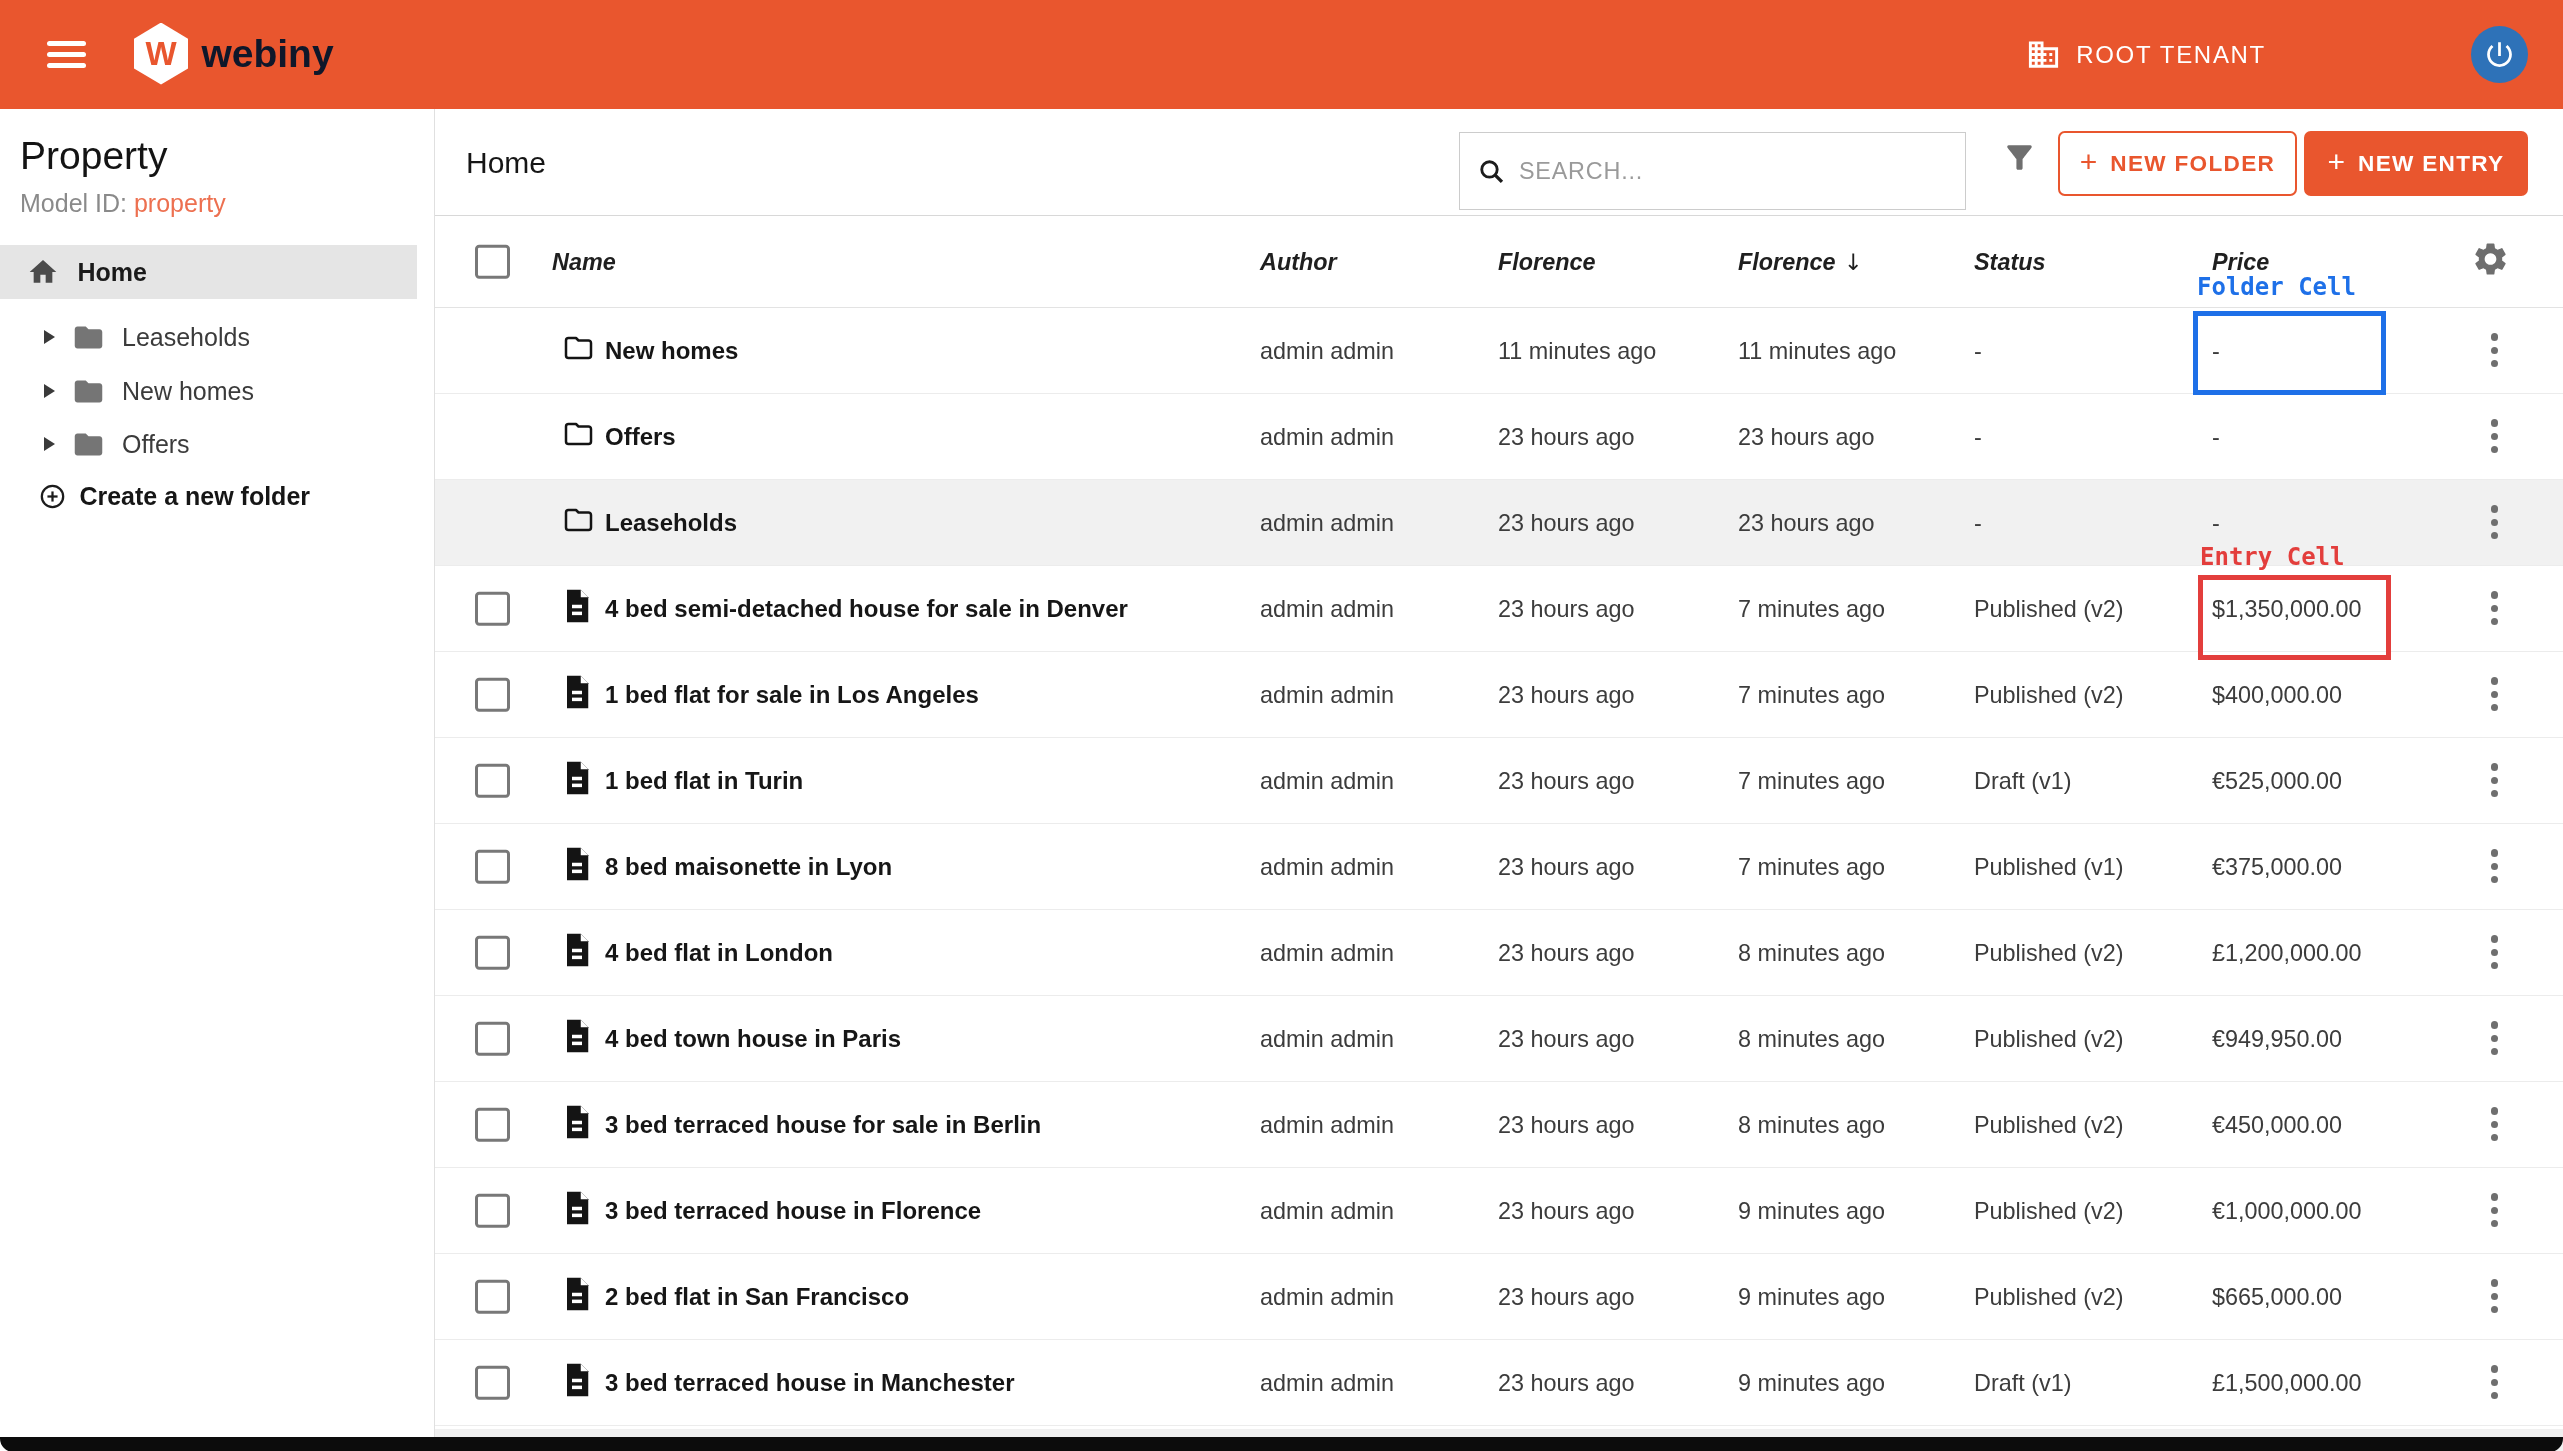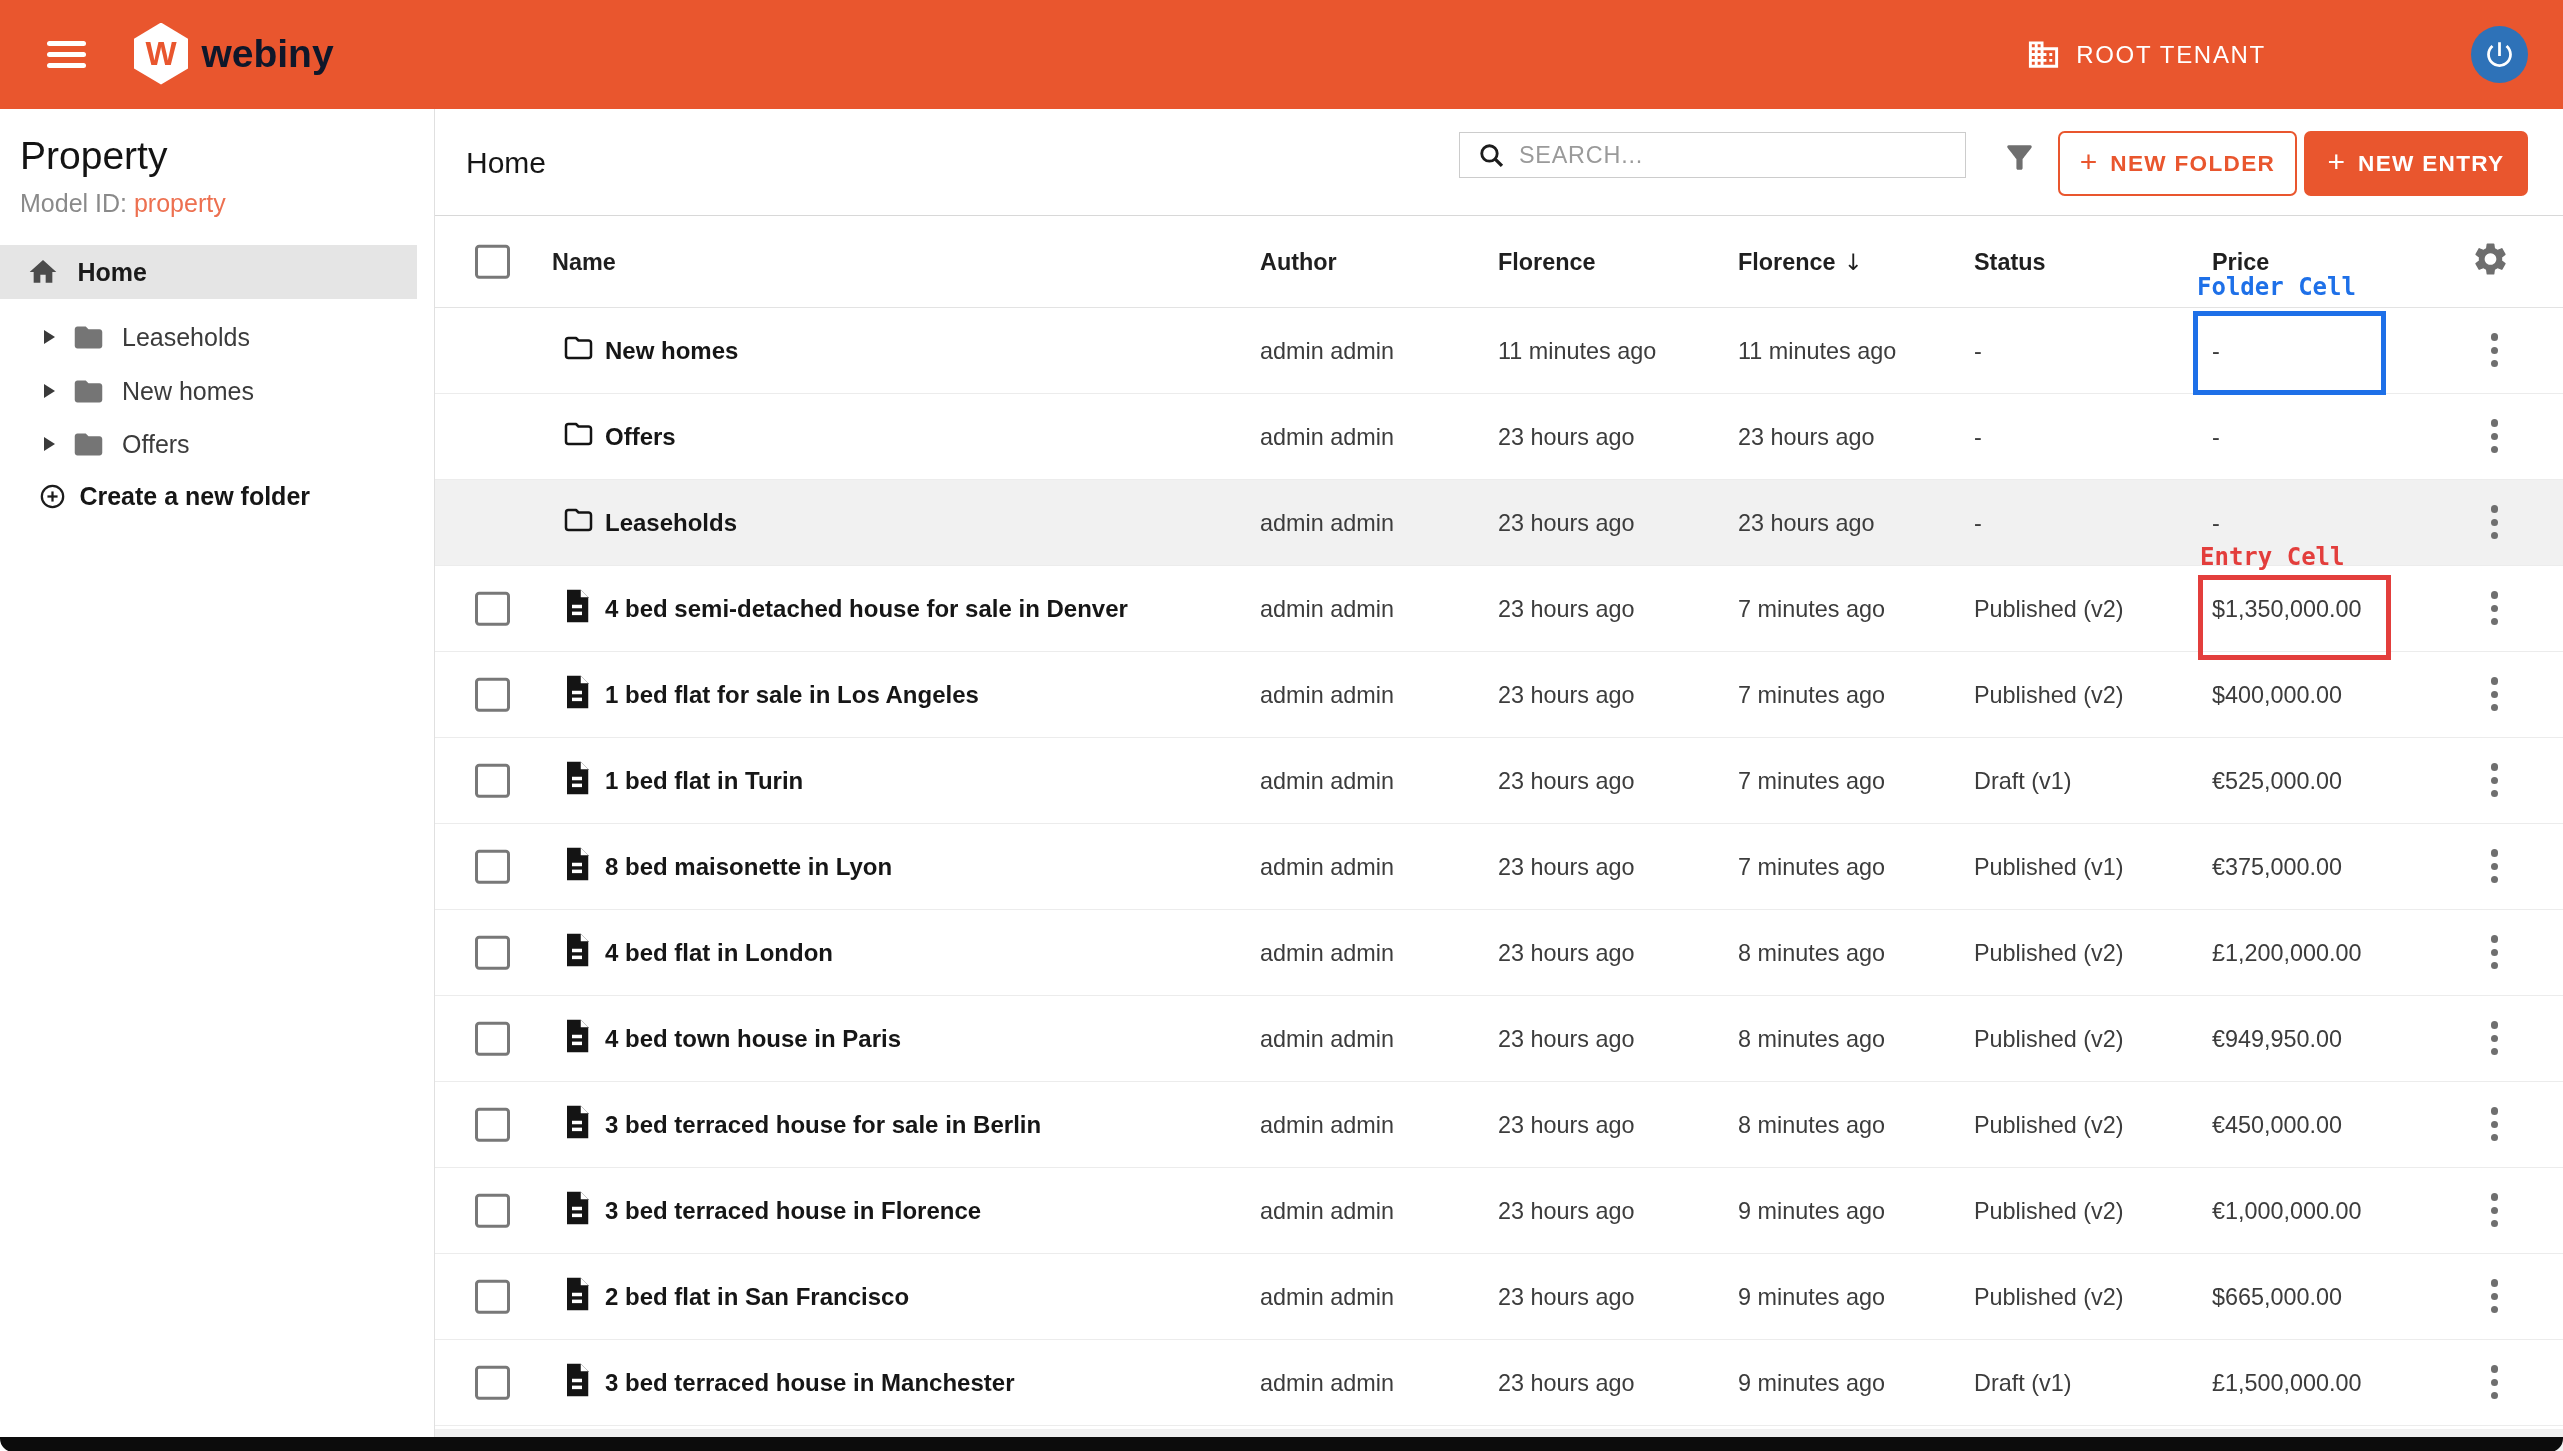--- a/index.html
+++ b/index.html
@@ -34,34 +34,34 @@
   .tree-item .caret{width:0;height:0;border-left:11.7px solid #3a3a3a;border-top:7.5px solid transparent;border-bottom:7.5px solid transparent;margin-left:44px;}
   .tree-item .fold{margin-left:15px;}
   .tree-item .lbl{font-size:25px;color:#3b3b3b;margin-left:15px;}
   .sb-create{position:absolute;left:0;top:364px;width:417px;height:47px;display:flex;align-items:center;cursor:pointer;}
   .sb-create .lbl{font-size:25px;font-weight:700;color:#161616;margin-left:13.4px;}
   .sb-create svg{margin-left:39px;}
   
   .main{position:absolute;left:435px;top:109px;right:0;bottom:0;background:#fff;}
   .toolbar{position:absolute;left:0;top:0;width:100%;height:107px;border-bottom:1.7px solid #D8D8D8;box-sizing:border-box;}
   .crumb{position:absolute;left:31px;top:37px;font-size:30px;color:#161616;}
-  .searchbox{position:absolute;left:1024px;top:23.4px;width:507px;height:46px;border:1.7px solid #CCCCCC;box-sizing:border-box;background:#fff;display:flex;align-items:center;}
+  .searchbox{position:absolute;left:1024px;top:23.4px;width:507px;height:78px;border:1.7px solid #CCCCCC;box-sizing:border-box;background:#fff;display:flex;align-items:center;}
   .searchbox input{border:0;outline:0;font-size:23.4px;letter-spacing:0.8px;color:#444;width:402px;margin-left:11.7px;
     font-family:"Liberation Sans","DejaVu Sans",sans-serif;}
   .searchbox input::placeholder{color:#9a9a9a;}
   .searchbox svg{margin-left:16.7px;}
   .filter-ic{position:absolute;left:1566px;top:30px;cursor:pointer;}
   .btn{position:absolute;top:22px;height:65px;border-radius:6.7px;display:flex;align-items:center;justify-content:center;
     font-size:22.6px;font-weight:600;letter-spacing:1.3px;cursor:pointer;box-sizing:border-box;}
   .btn .plus{font-size:30px;font-weight:400;margin-right:11.7px;margin-top:-3.3px;}
   .btn-outline{left:1623px;width:239px;background:#fff;border:2.5px solid #E9562E;color:#E9562E;}
   .btn-solid{left:1869px;width:224px;background:#E9562E;color:#fff;border:2.5px solid #E9562E;}
   
   .thead{position:absolute;left:0;top:107px;width:100%;height:92px;border-bottom:1.7px solid #E3E3E3;box-sizing:border-box;}
-  .th{position:absolute;top:50%;transform:translateY(-50%);font-size:23.4px;font-weight:700;color:#1f1f1f;white-space:nowrap;}
+  .th{position:absolute;top:50%;transform:translateY(-50%);font-size:23.4px;font-weight:700;color:#1f1f1f;white-space:nowrap;font-style:italic;}
   .sort-arrow{font-family:"DejaVu Sans",sans-serif;font-size:22.6px;margin-left:8.4px;font-weight:400;}
   .rows{position:absolute;left:0;top:199px;width:100%;}
   .row{position:relative;width:100%;height:86px;border-bottom:1.7px solid #ECECEC;box-sizing:border-box;background:#fff;}
   .row.hl{background:#F1F1F1;}
   .cell{position:absolute;top:50%;transform:translateY(-50%);font-size:23.4px;color:#3c3c3c;white-space:nowrap;}
   .c-check{left:40px;}  .c-icon{left:127px;} .c-name{left:170px;font-weight:700;color:#161616;font-size:24px;}
   .c-author{left:825px;} .c-created{left:1063px;} .c-modified{left:1303px;}
   .c-status{left:1539px;} .c-price{left:1777px;}
   .c-kebab{left:2043px;width:33px;display:flex;flex-direction:column;align-items:center;cursor:pointer;}
   .c-kebab i{width:7.5px;height:7.5px;border-radius:50%;background:#6F6F6F;margin:2.9px 0;}

